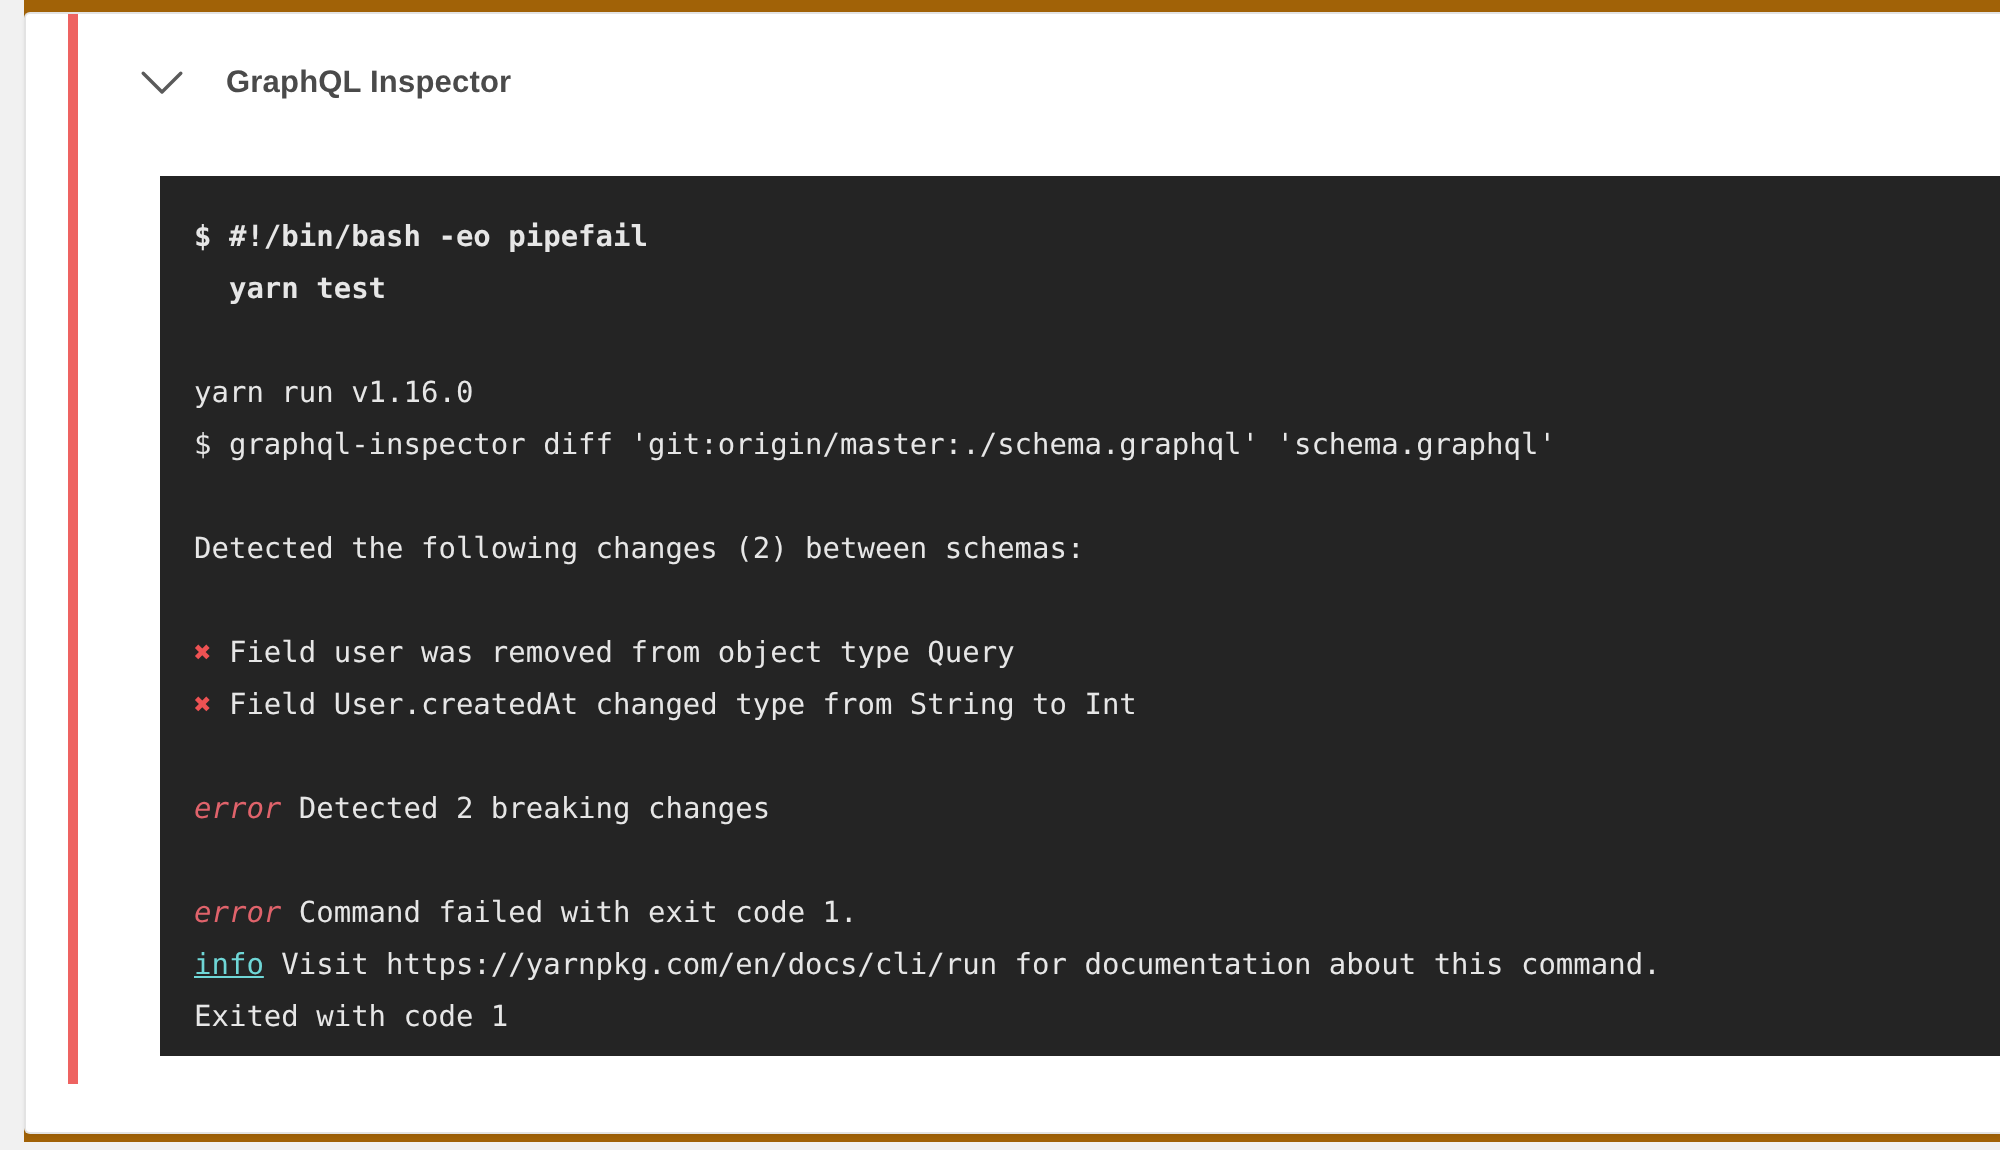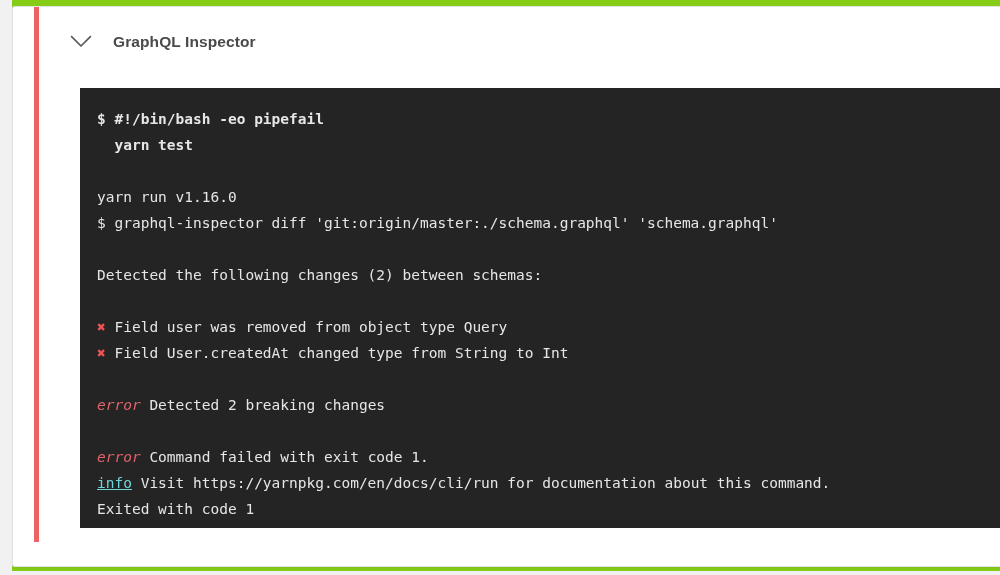--- a/index.html
+++ b/index.html
@@ -12,21 +12,21 @@
     background: #f1f1f1;
     font-family: "Liberation Sans", sans-serif;
     overflow: hidden;
   }
 
   
   .page {
     position: relative;
     width: 1000px;
     height: 571px;
-    background: #84cc16;
+    background: #a16207;
     box-sizing: border-box;
   }
 
   
   .left-gutter {
     position: absolute;
     left: 0;
     top: 0;
     width: 12px;
     height: 575px;

